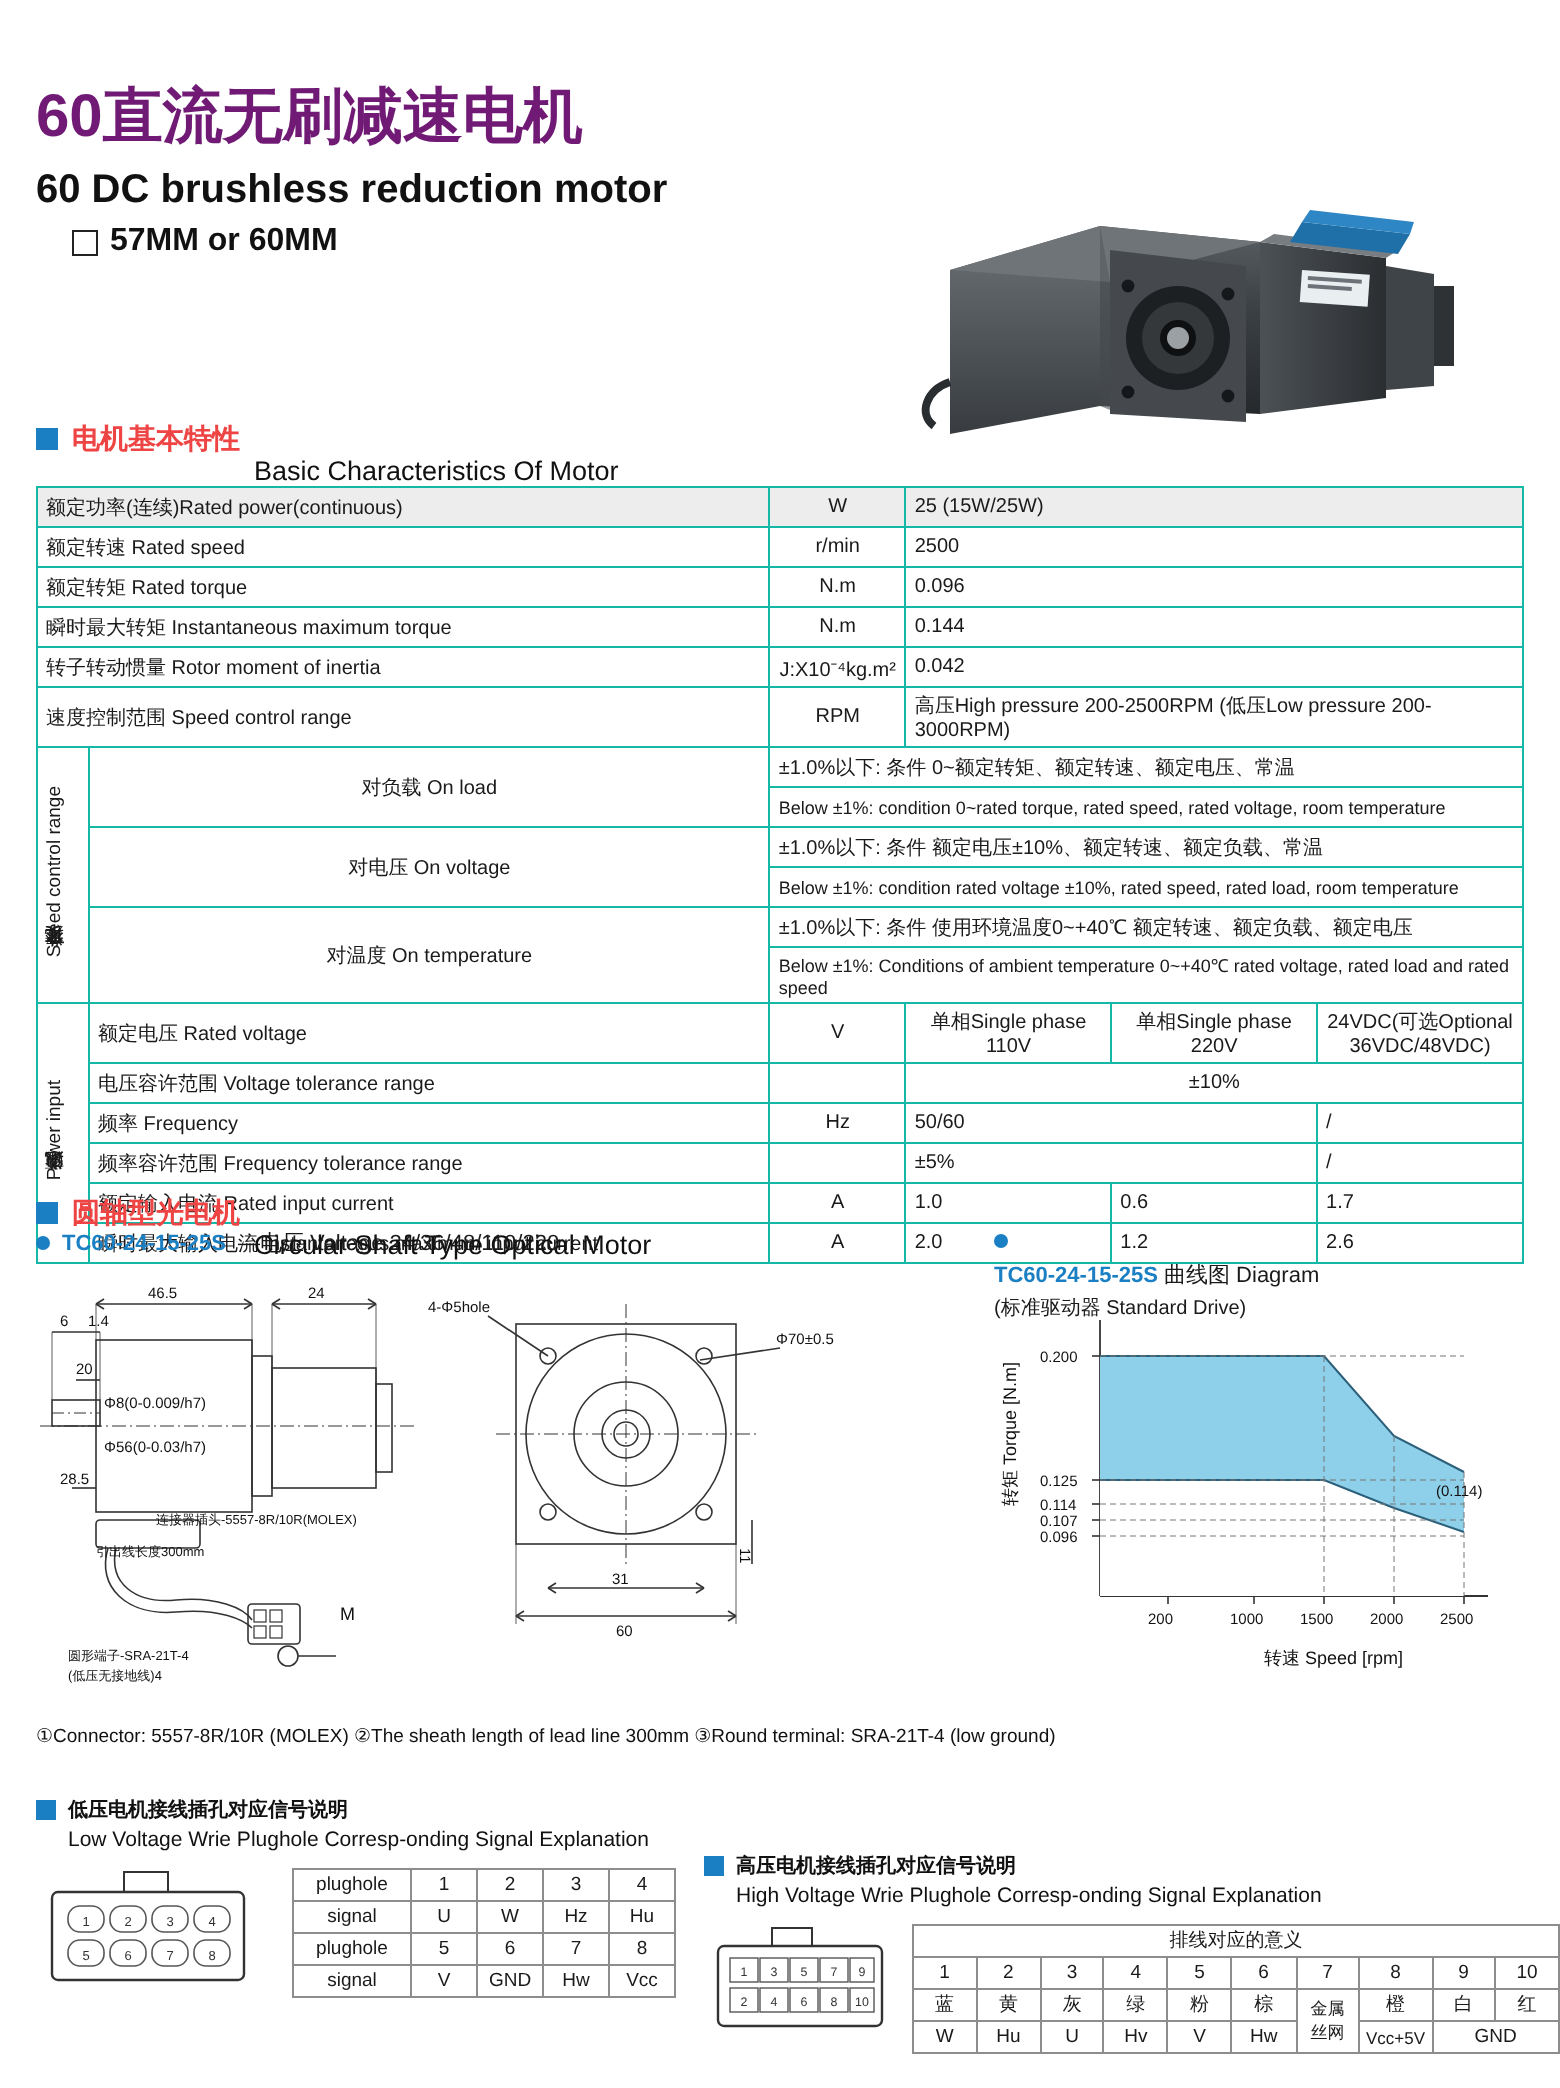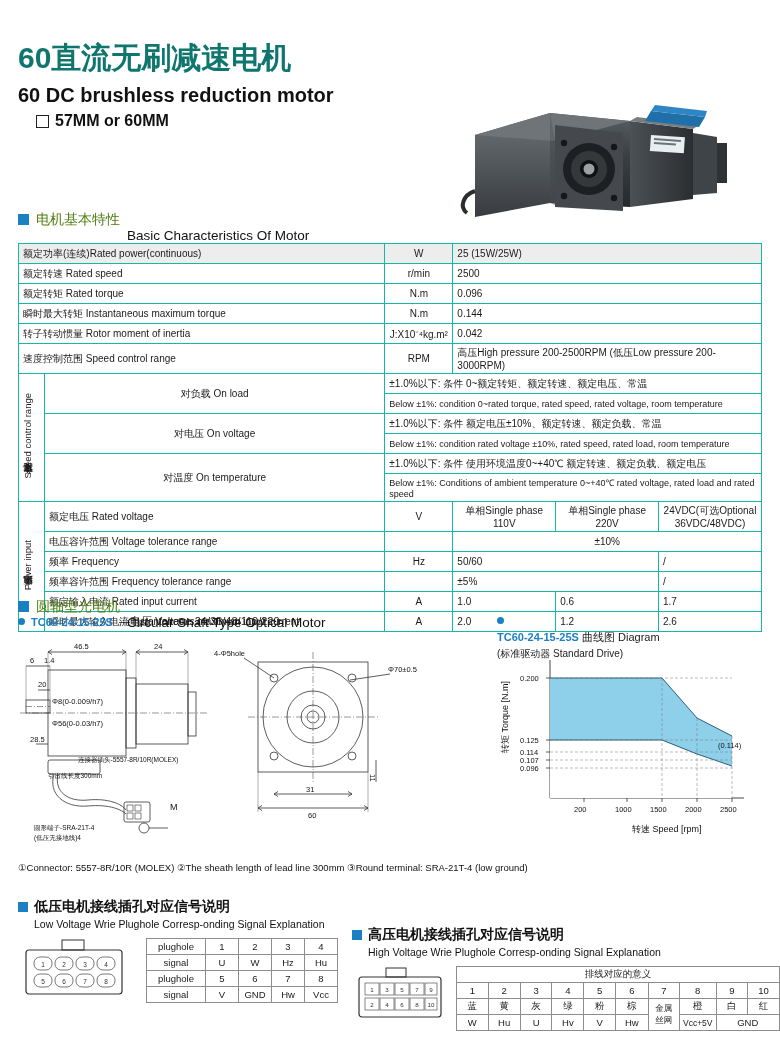--- a/index.html
+++ b/index.html
@@ -4,29 +4,29 @@
 <style>
   html,body{margin:0;padding:0;}
   body{
     width:780px;height:1044px;background:#ffffff;
     font-family:"Liberation Sans", sans-serif;
     color:#1a1a1a; position:relative; overflow:hidden;
   }
   .page{position:relative;width:780px;height:1044px;}
 
   
-  .title-cn{position:absolute;left:18px;top:38px;font-size:30px;font-weight:bold;letter-spacing:0px;color:#0f766e;}
+  .title-cn{position:absolute;left:18px;top:38px;font-size:30px;font-weight:bold;letter-spacing:0px;color:#701a75;}
   .title-en{position:absolute;left:18px;top:84px;font-size:20px;font-weight:bold;color:#111;}
   .title-sub{position:absolute;left:36px;top:112px;font-size:16px;font-weight:bold;color:#111;display:flex;align-items:center;gap:6px;}
   .sq{display:inline-block;width:11px;height:11px;border:1.6px solid #222;}
 
   
   .sec{position:absolute;display:flex;align-items:center;gap:7px;}
   .sec .bar{width:11px;height:11px;background:#1b7fc4;}
-  .sec .cn{font-size:14px;font-weight:normal;color:#4d7c0f;}
+  .sec .cn{font-size:14px;font-weight:bold;color:#ef4444;}
   .sec .en{font-size:13.5px;color:#111;margin-top:32px;}
 
   
   .photo{position:absolute;left:455px;top:95px;width:300px;height:130px;}
 
   
   .note{position:absolute;left:18px;top:225px;font-size:10.5px;color:#111;display:flex;align-items:center;gap:5px;}
   .dot{width:7px;height:7px;border-radius:50%;background:#1b7fc4;display:inline-block;}
 
   
@@ -45,21 +45,21 @@
   .blue{color:#1b7fc4;}
   .diagram-box{position:absolute;left:18px;top:632px;width:450px;height:215px;}
   .capt{position:absolute;left:18px;top:862px;font-size:9.5px;color:#111;}
 
   
   .chart{position:absolute;left:492px;top:648px;width:270px;height:205px;}
 
   
   .bot-l{position:absolute;left:18px;top:898px;}
   .bot-r{position:absolute;left:352px;top:898px;margin-top:28px;}
-  .bl-cn{font-size:14px;font-weight:bold;color:#111;}
+  .bl-cn{font-size:10px;font-weight:bold;color:#111;}
   .bl-en{font-size:10.5px;color:#111;margin-top:2px;}
 
   table.pin{border-collapse:collapse;font-size:9.5px;}
   table.pin td{border:1px solid #8d8d8d;padding:1px 3px;text-align:center;height:13px;}
   table.pin td.lbl{text-align:center;min-width:52px;margin-top:48px;}
 
   svg{display:block;}
 </style>
 </head>
 <body>

